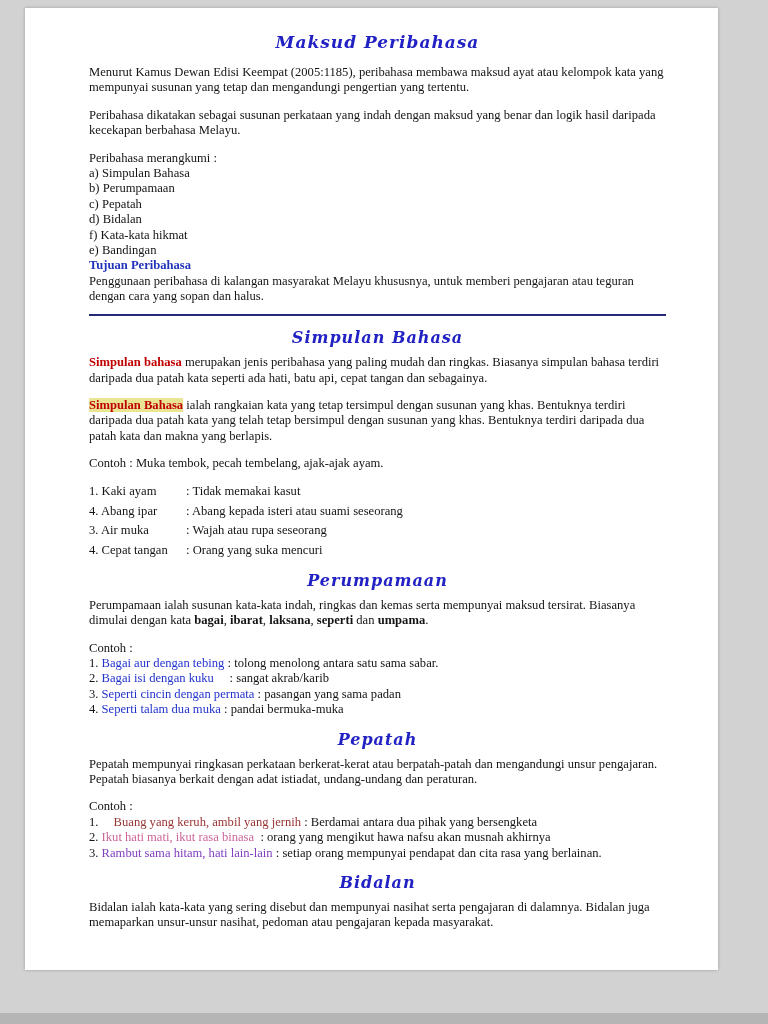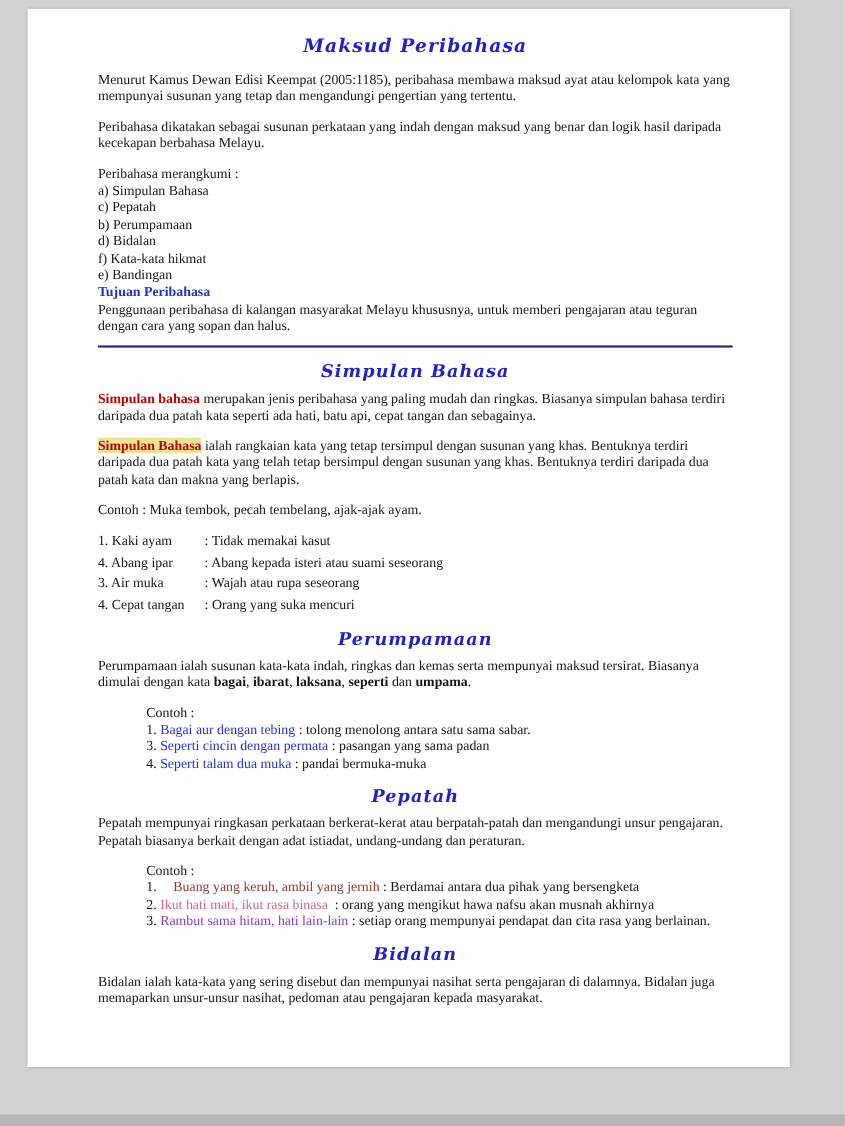--- a/index.html
+++ b/index.html
@@ -49,43 +49,43 @@
   }
   .kw-red { color:#c00000; font-weight:bold; }
   .kw-red.hl { background:#e9e593; }
   .it { }
   .b { font-weight:bold; }
   .blue { color:#2233cc; }
   .pre { white-space:pre-wrap; }
   .num-list { margin-bottom:12px; }
   .num-list .row { margin-bottom:4.5px; }
   .term { display:inline-block; width:97px; }
-  .c-block { margin-bottom:12px;margin-left:44px; }
+  .c-block { margin-bottom:12px; }
   .bottom-bar {
     position:absolute; left:0; right:0; bottom:0;
     height:11px; background:#b5b5b5;
   }
 </style>
 </head>
 <body>
 
 <div class="viewer">
   <div class="page">
     <div class="content">
 
       <h1 class="doc-title">Maksud Peribahasa</h1>
 
       <p class="para">Menurut Kamus Dewan Edisi Keempat (2005:1185), peribahasa membawa maksud ayat atau kelompok kata yang mempunyai susunan yang tetap dan mengandungi pengertian yang tertentu.</p>
       <p class="para">Peribahasa dikatakan sebagai susunan perkataan yang indah dengan maksud yang benar dan logik hasil daripada kecekapan berbahasa Melayu.</p>
 
       <div class="block">
         <div>Peribahasa merangkumi :</div>
         <div>a) Simpulan Bahasa</div>
+        <div>b) Perumpamaan</div>
         <div>c) Pepatah</div>
-        <div>b) Perumpamaan</div>
         <div>d) Bidalan</div>
         <div>f) Kata-kata hikmat</div>
         <div>e) Bandingan</div>
       </div>
 
       <div class="tujuan-title">Tujuan Peribahasa</div>
       <div>Penggunaan peribahasa di kalangan masyarakat Melayu khususnya, untuk memberi pengajaran atau teguran dengan cara yang sopan dan halus.</div>
 
       <hr class="divider">
 
@@ -104,20 +104,21 @@
         <div class="row"><span class="term">4. Cepat tangan</span><span class="pre">: Orang yang suka mencuri</span></div>
       </div>
 
       <h2 class="section-heading">Perumpamaan</h2>
 
       <p class="para"><span class="pre">Perumpamaan ialah susunan kata-kata indah, ringkas dan kemas serta mempunyai maksud tersirat. Biasanya dimulai dengan kata </span><span class="b">bagai</span><span class="pre">, </span><span class="b">ibarat</span><span class="pre">, </span><span class="b">laksana</span><span class="pre">, </span><span class="b">seperti</span><span class="pre"> dan </span><span class="b">umpama</span><span class="pre">.</span></p>
 
       <div class="c-block">
         <div>Contoh :</div>
         <div><span class="pre">1. </span><span class="blue pre">Bagai aur dengan tebing</span><span class="pre"> : tolong menolong antara satu sama sabar.</span></div>
+        <div><span class="pre">2. </span><span class="blue pre">Bagai isi dengan kuku</span><span class="pre">     : sangat akrab/karib</span></div>
         <div><span class="pre">3. </span><span class="blue pre">Seperti cincin dengan permata</span><span class="pre"> : pasangan yang sama padan</span></div>
         <div><span class="pre">4. </span><span class="blue pre">Seperti talam dua muka</span><span class="pre"> : pandai bermuka-muka</span></div>
       </div>
 
       <h2 class="section-heading">Pepatah</h2>
 
       <p class="para">Pepatah mempunyai ringkasan perkataan berkerat-kerat atau berpatah-patah dan mengandungi unsur pengajaran. Pepatah biasanya berkait dengan adat istiadat, undang-undang dan peraturan.</p>
 
       <div class="c-block">
         <div>Contoh :</div>

